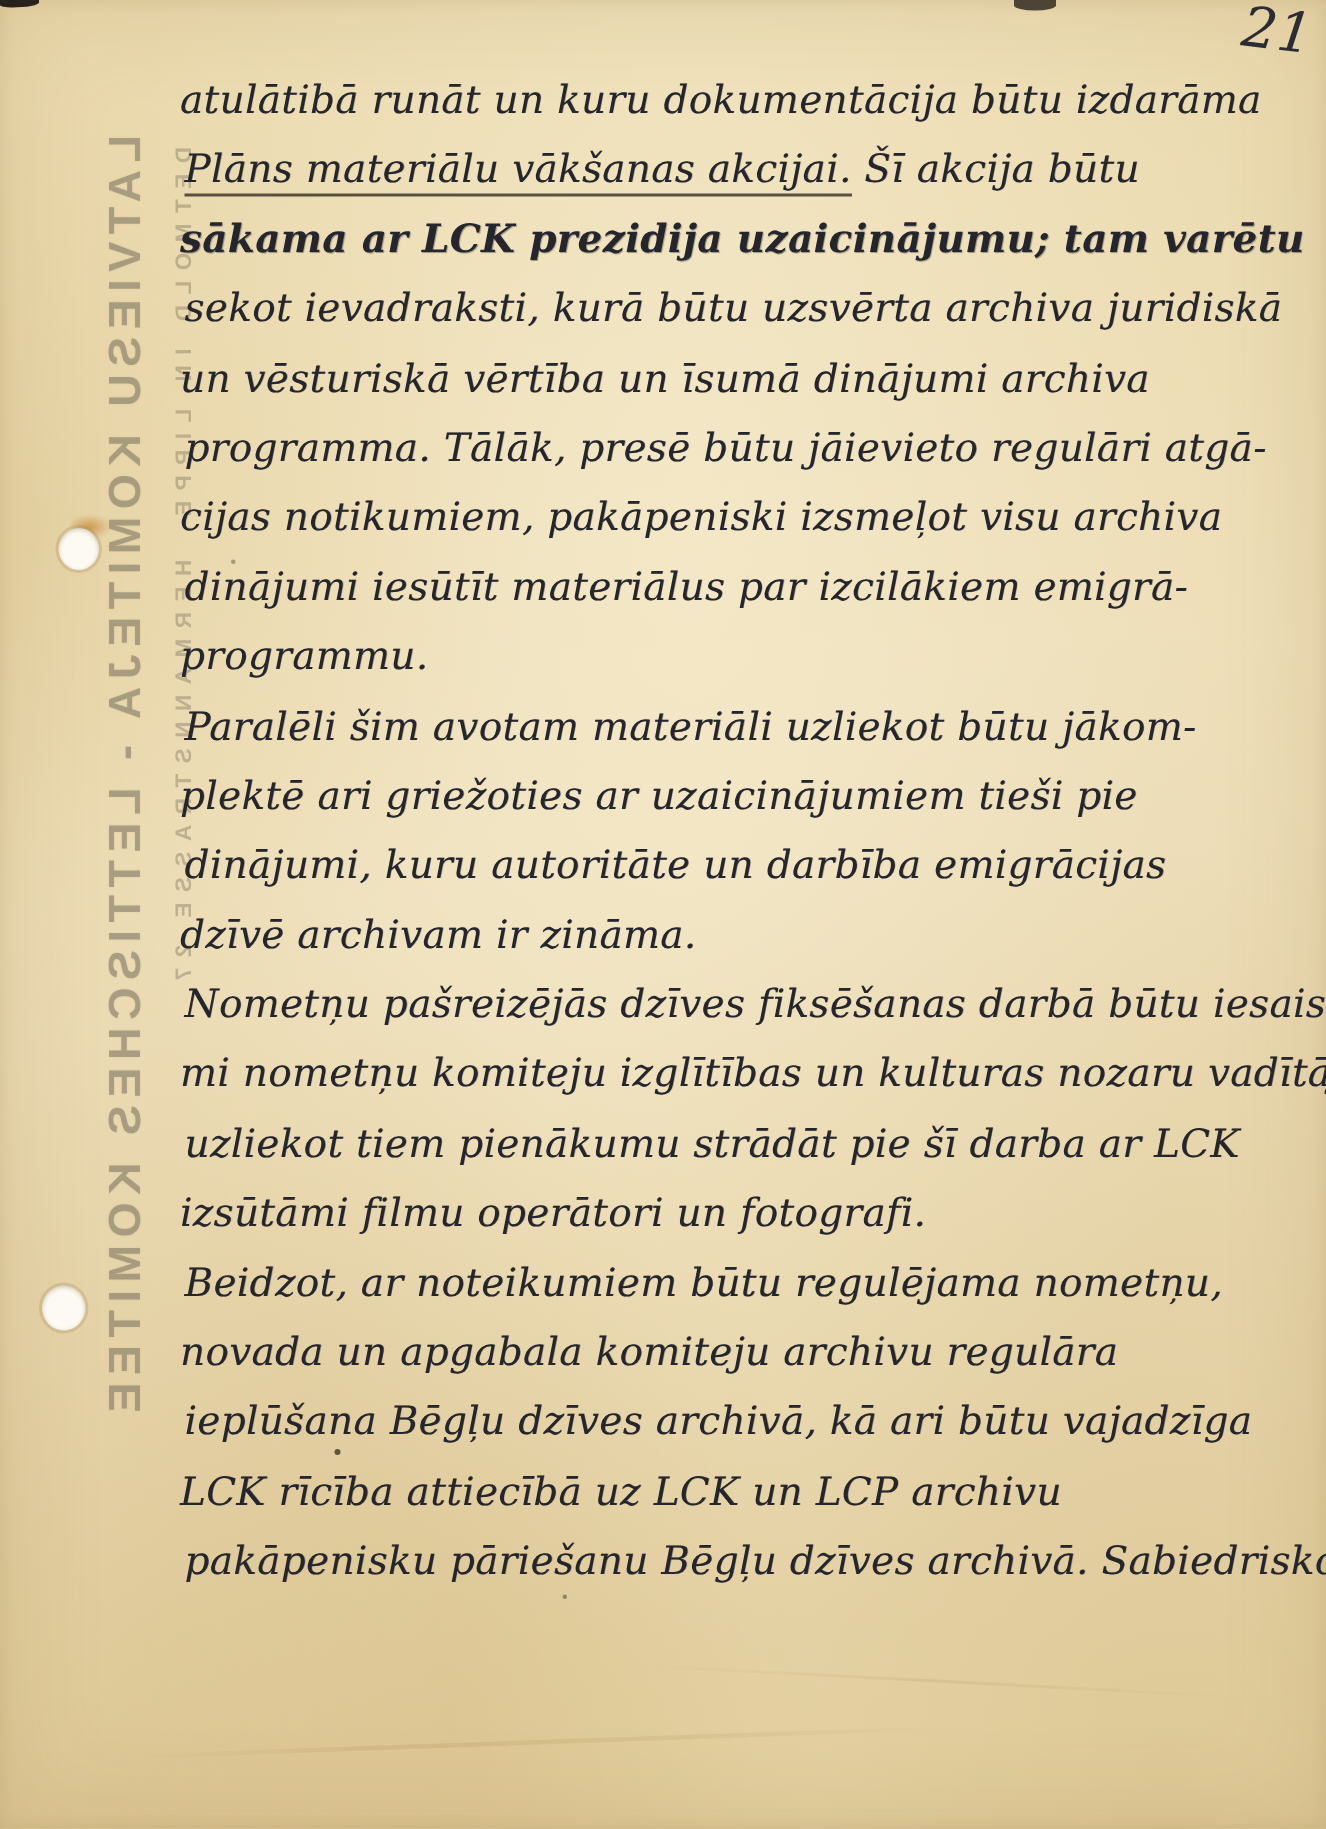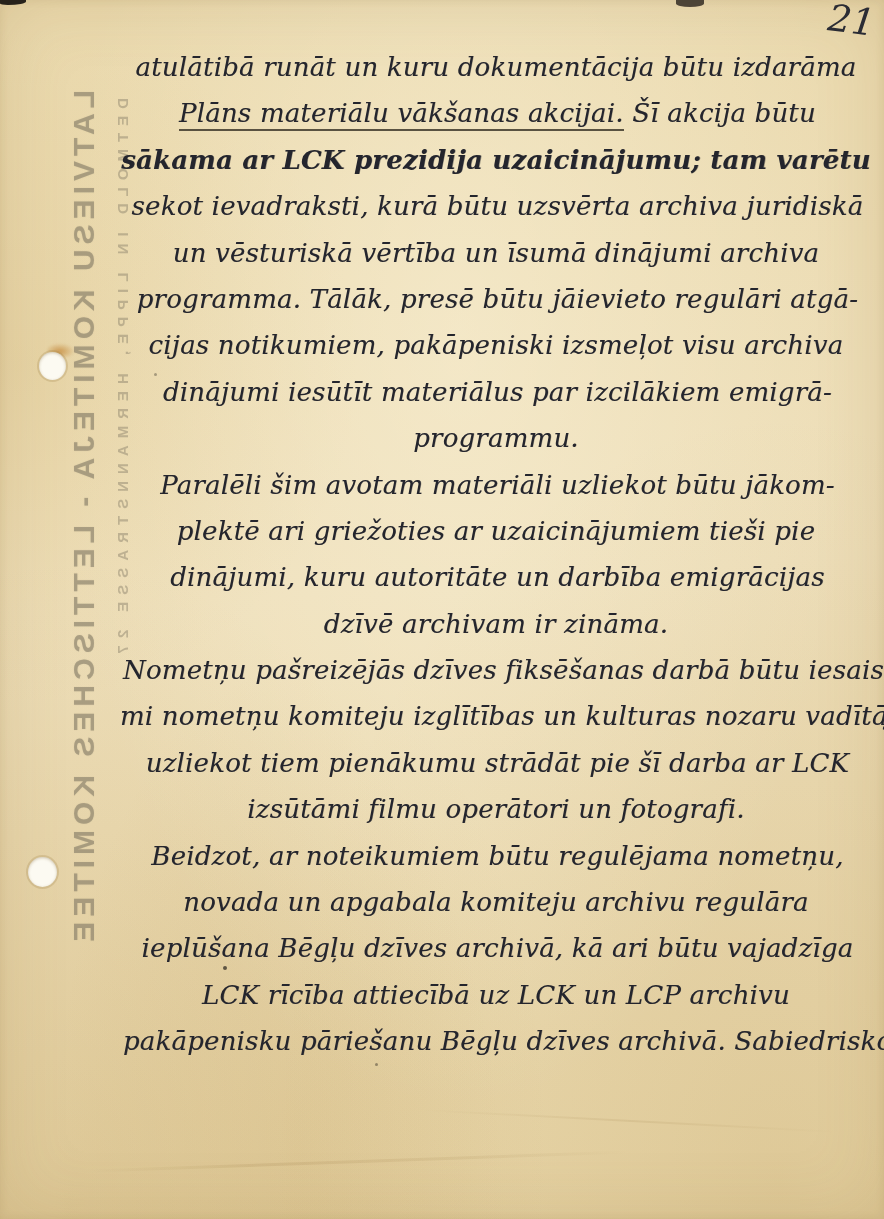--- a/index.html
+++ b/index.html
@@ -110,21 +110,20 @@
     left: 120px; top: 44px;
     width: 752px;
   }
   .ms-line {
     height: 46.4px;
     white-space: nowrap;
     font: italic 400 26px/46.4px "DejaVu Serif", serif;
     letter-spacing: 0.2px;
     color: #24252d;
     text-shadow: 0.4px 0.3px 0.4px rgba(36,37,45,0.35);
-    text-align: center;
   }
   .ms-line:nth-child(even) { margin-left: 3px; }
   .ms-line.bold { font-weight: bold; text-shadow: 0.6px 0.4px 0.6px rgba(36,37,45,0.4); }
   .hw-u { border-bottom: 2px solid rgba(62,56,43,0.85); padding-bottom: 1px; }
 </style>
 </head>
 <body>
 
 <div class="paper">
 

